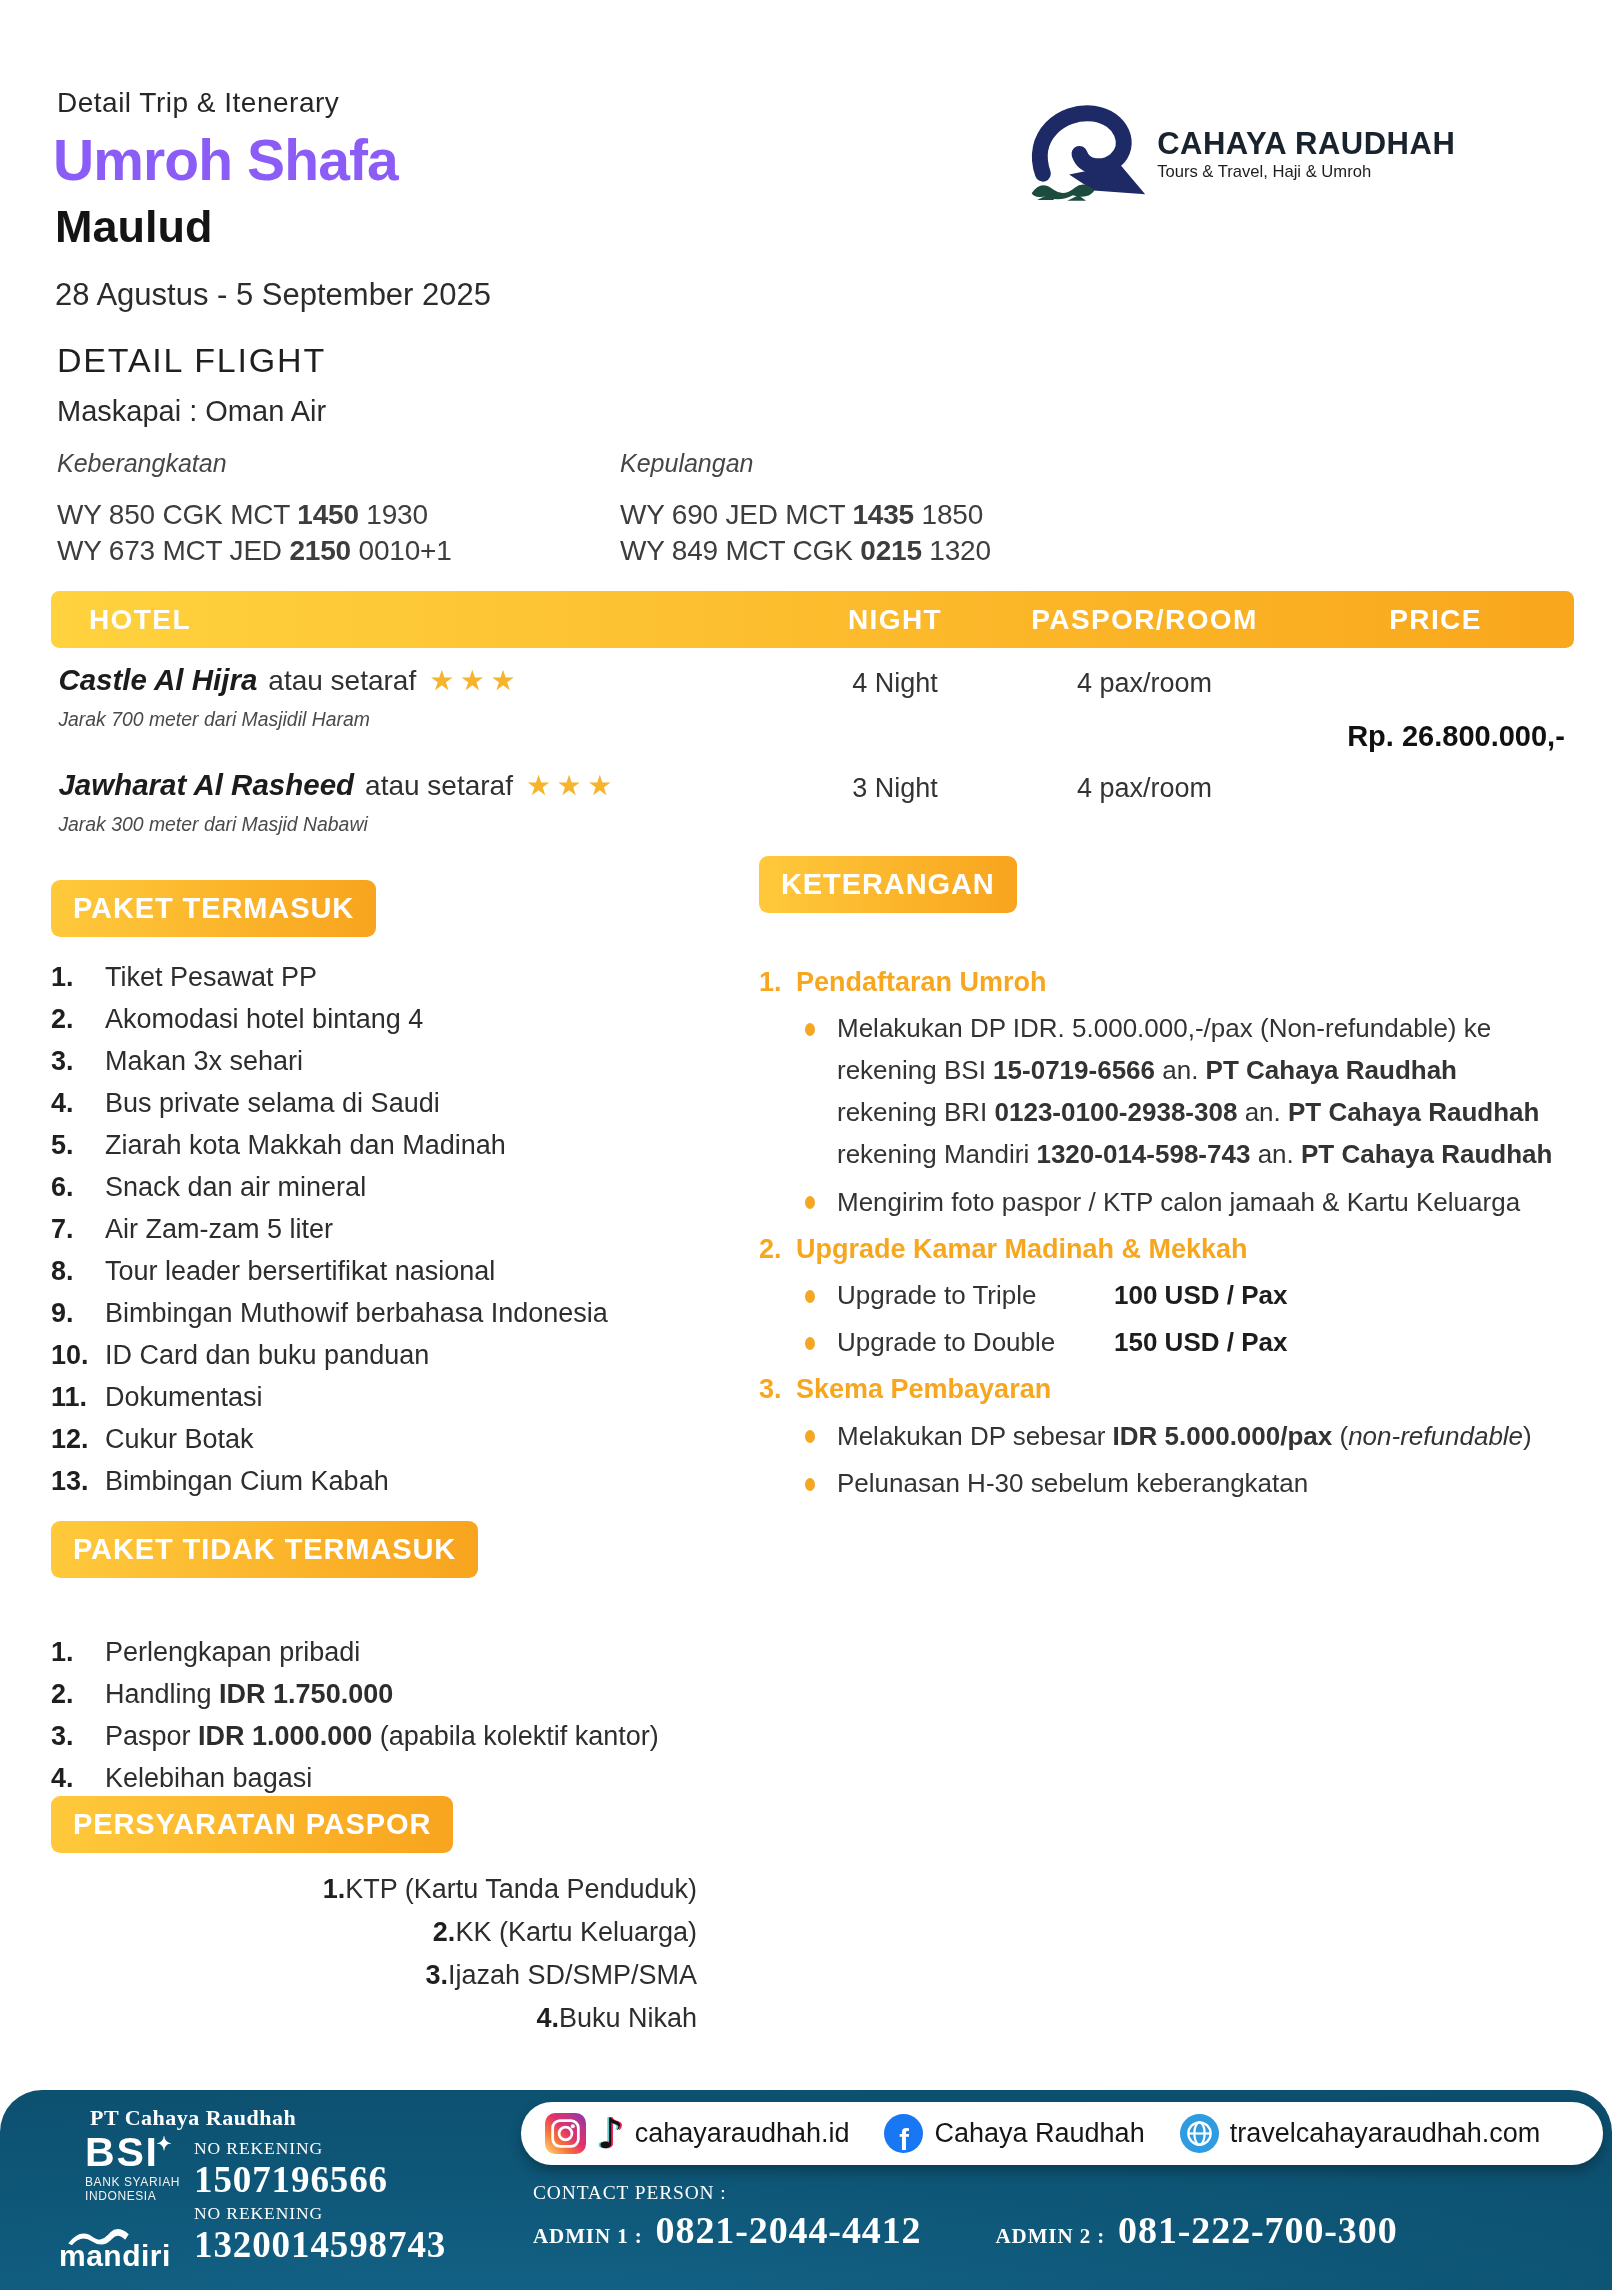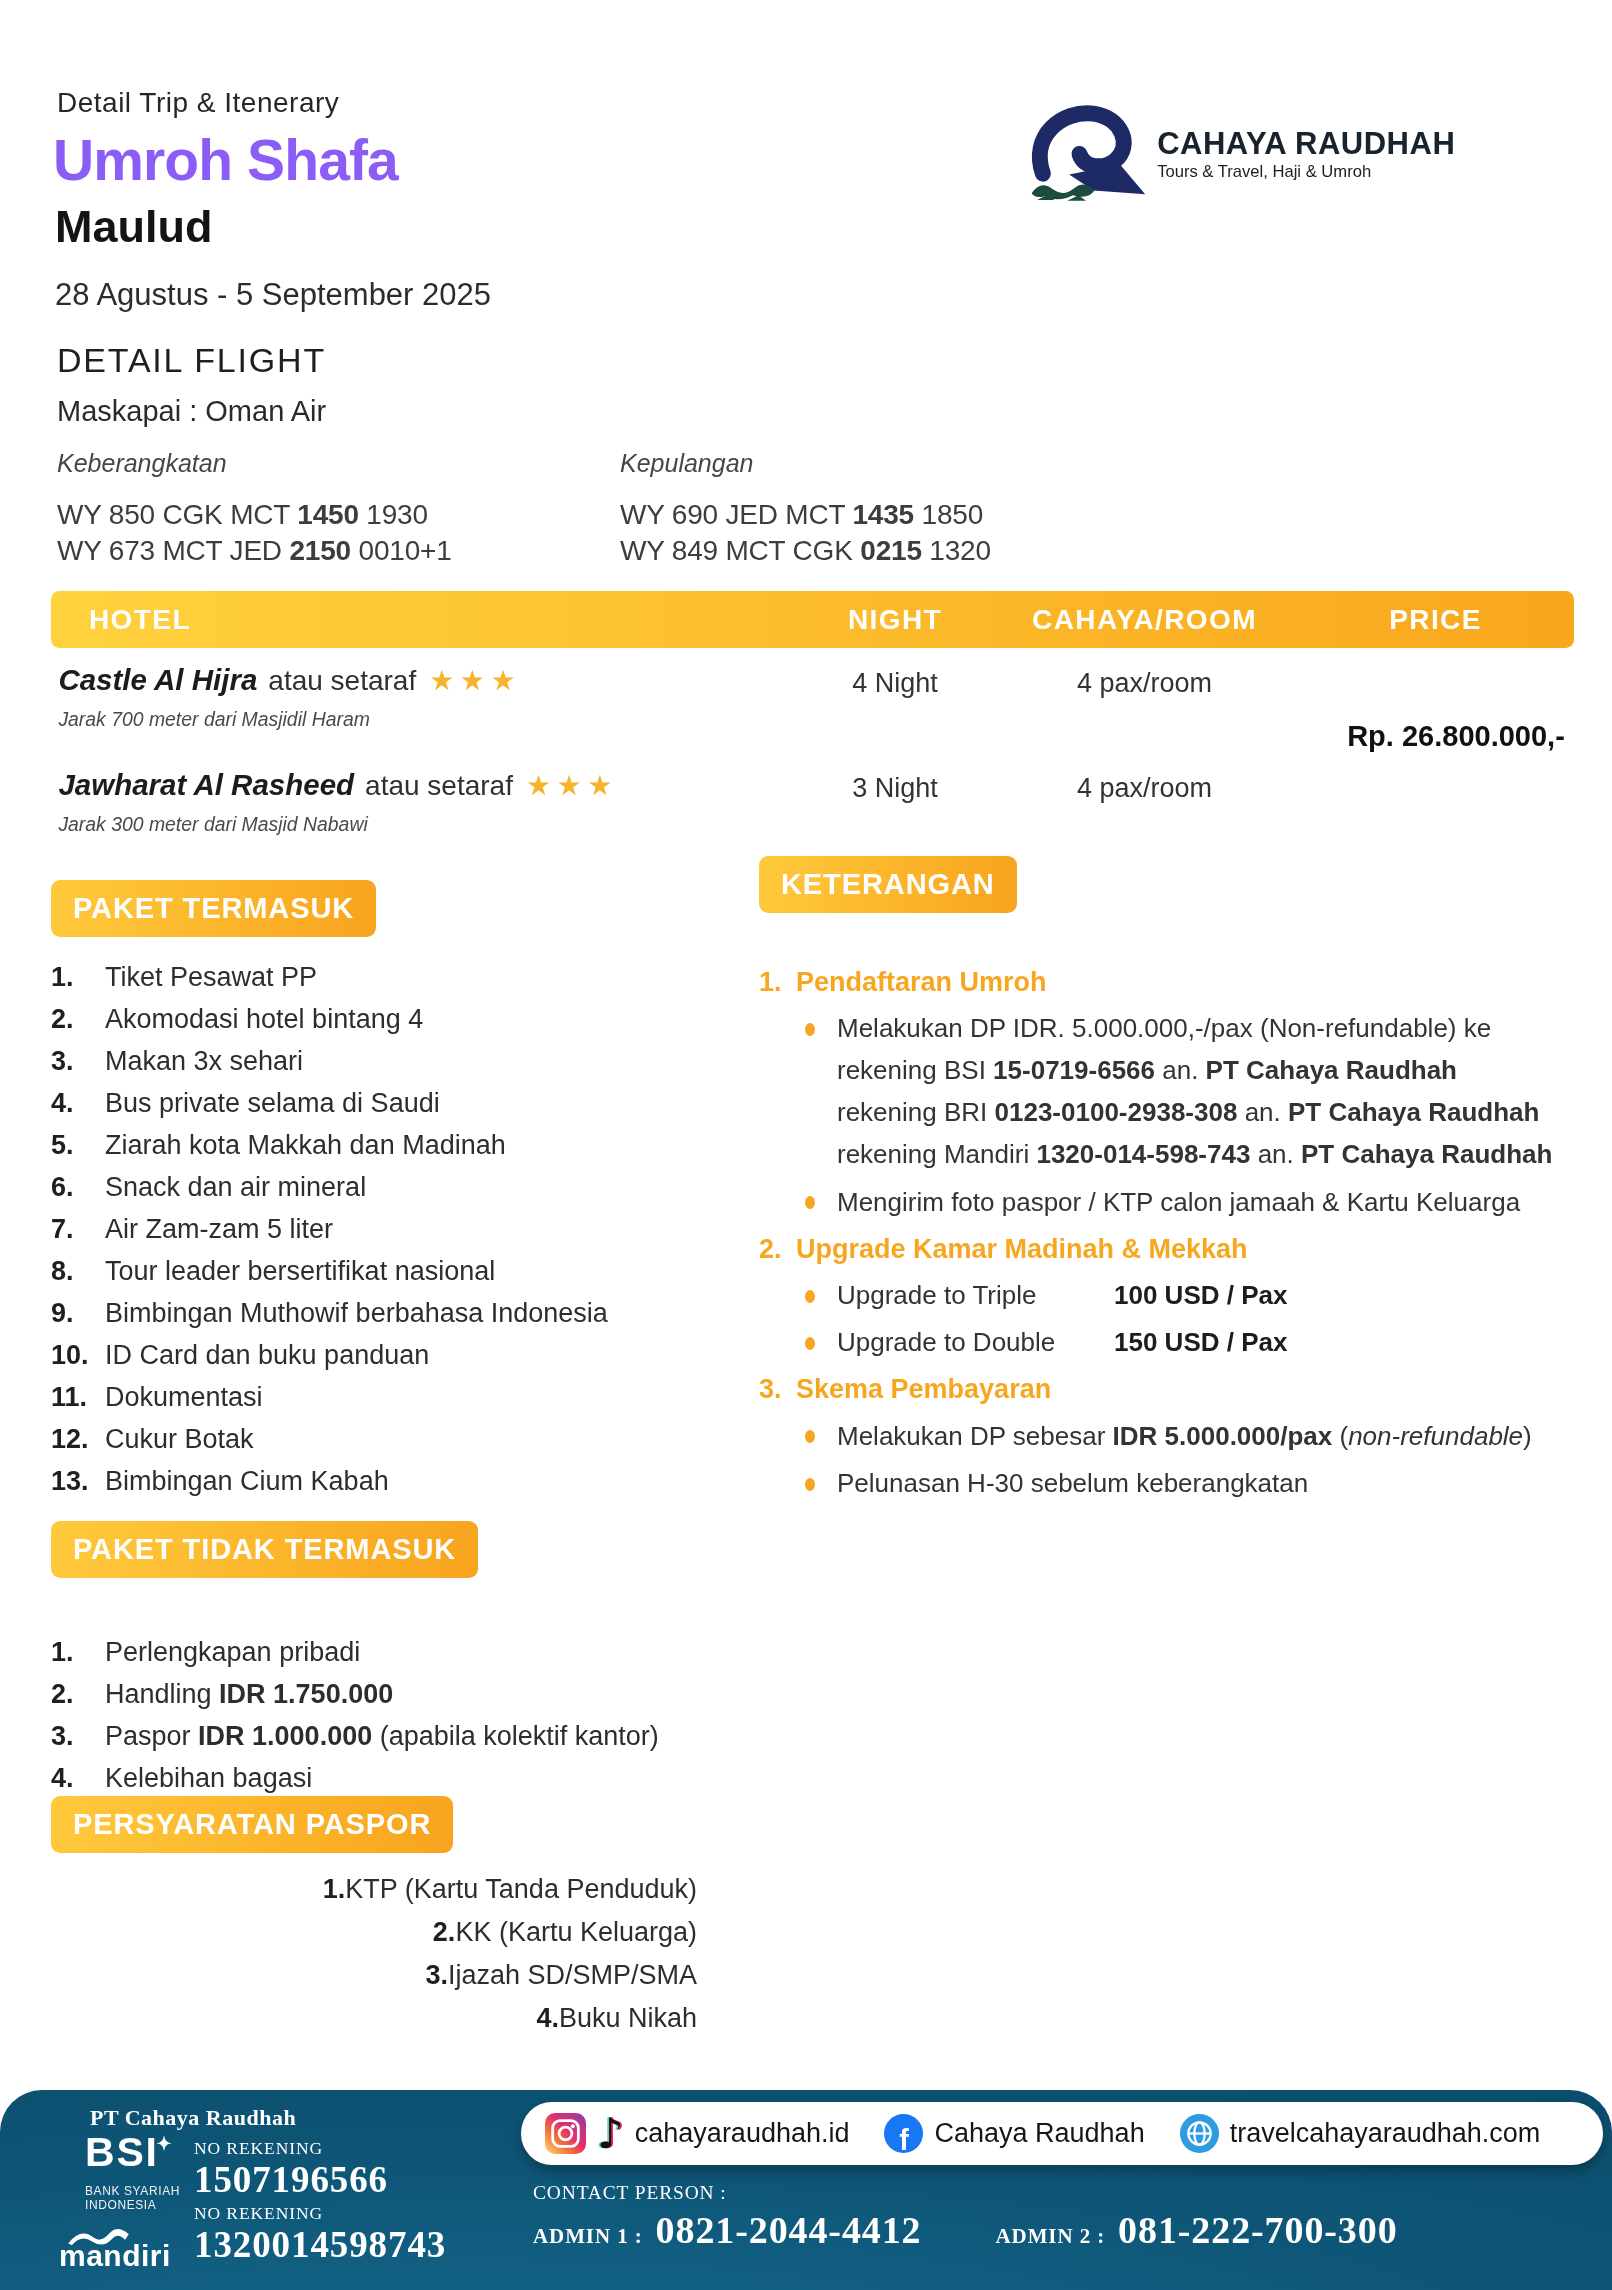--- a/index.html
+++ b/index.html
@@ -81,21 +81,21 @@
 
   
   .footer{position:absolute;left:0;right:0;top:2090px;bottom:0;
           border-radius:42px 42px 0 0;
           background:radial-gradient(120% 170% at 30% 135%, #15688d 0%, #0e5677 55%, #0c4d6c 100%);}
   .ft-company{left:90px;top:14.8px;font-family:"Liberation Serif",serif;font-weight:700;
           font-size:22px;color:#fff;letter-spacing:0.5px;}
   .bsi{left:85px;top:42px;color:#fff;}
   .bsi-word{font-size:41px;font-weight:700;letter-spacing:1.8px;line-height:41px;position:relative;display:inline-block;}
   .bsi-star{position:absolute;top:-9.2px;right:-14.8px;font-size:18.5px;}
-  .bsi-sub{font-size:12px;letter-spacing:0.6px;line-height:14px;color:#f2f2f2;margin-top:11px;}
+  .bsi-sub{font-size:12px;letter-spacing:0.6px;line-height:14px;color:#f2f2f2;margin-top:2px;}
   .rek1{left:194px;top:48px;}
   .rek2{left:194px;top:113px;}
   .rek-label{font-family:"Liberation Serif",serif;font-size:17.5px;color:#fff;letter-spacing:0.9px;}
   .rek-num{font-family:"Liberation Serif",serif;font-weight:700;font-size:37px;color:#fff;letter-spacing:0.9px;line-height:41px;}
   .mandiri{left:59px;top:135px;color:#fff;text-align:center;}
   .mandiri-word{font-size:30px;font-weight:700;letter-spacing:0.5px;line-height:28px;}
   .mandiri svg{display:block;margin:0 auto -5.5px auto;}
   .pill{left:521px;top:12px;width:1082px;height:63px;background:#fff;border-radius:31px;
         box-shadow:0 6.5px 13px rgba(0,0,0,.28);display:flex;align-items:center;
         padding:0 3.7px 0 24px;box-sizing:border-box;gap:11px;}
@@ -161,21 +161,21 @@
     <div>
 
     <div class="frow"><span>WY 690 JED MCT </span><span class="b">1435</span><span> 1850</span></div>
         <div class="frow"><span>WY 849 MCT CGK </span><span class="b">0215</span><span> 1320</span></div>
       </div>
   </div>
 
   <div class="abs hbar">
     <div class="c0">HOTEL</div>
     <div class="cc">NIGHT</div>
-    <div class="cc">CAHAYA/ROOM</div>
+    <div class="cc">PASPOR/ROOM</div>
     <div class="cc">PRICE</div>
   </div>
 
   <div class="abs hrows">
 
     <div class="hprice">Rp. 26.800.000,-</div>
 
       <div class="hrow">
         <div>
           <div class="hname-line">

